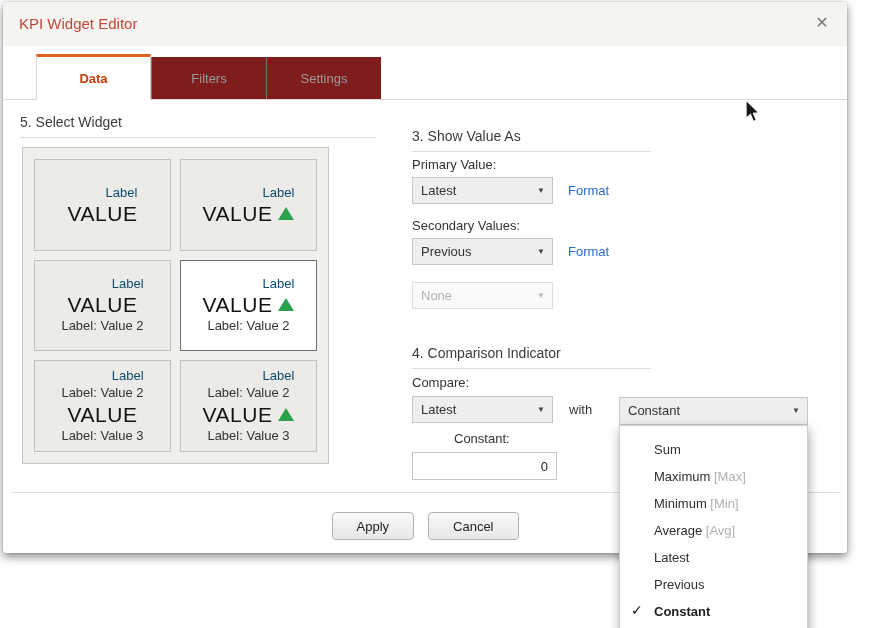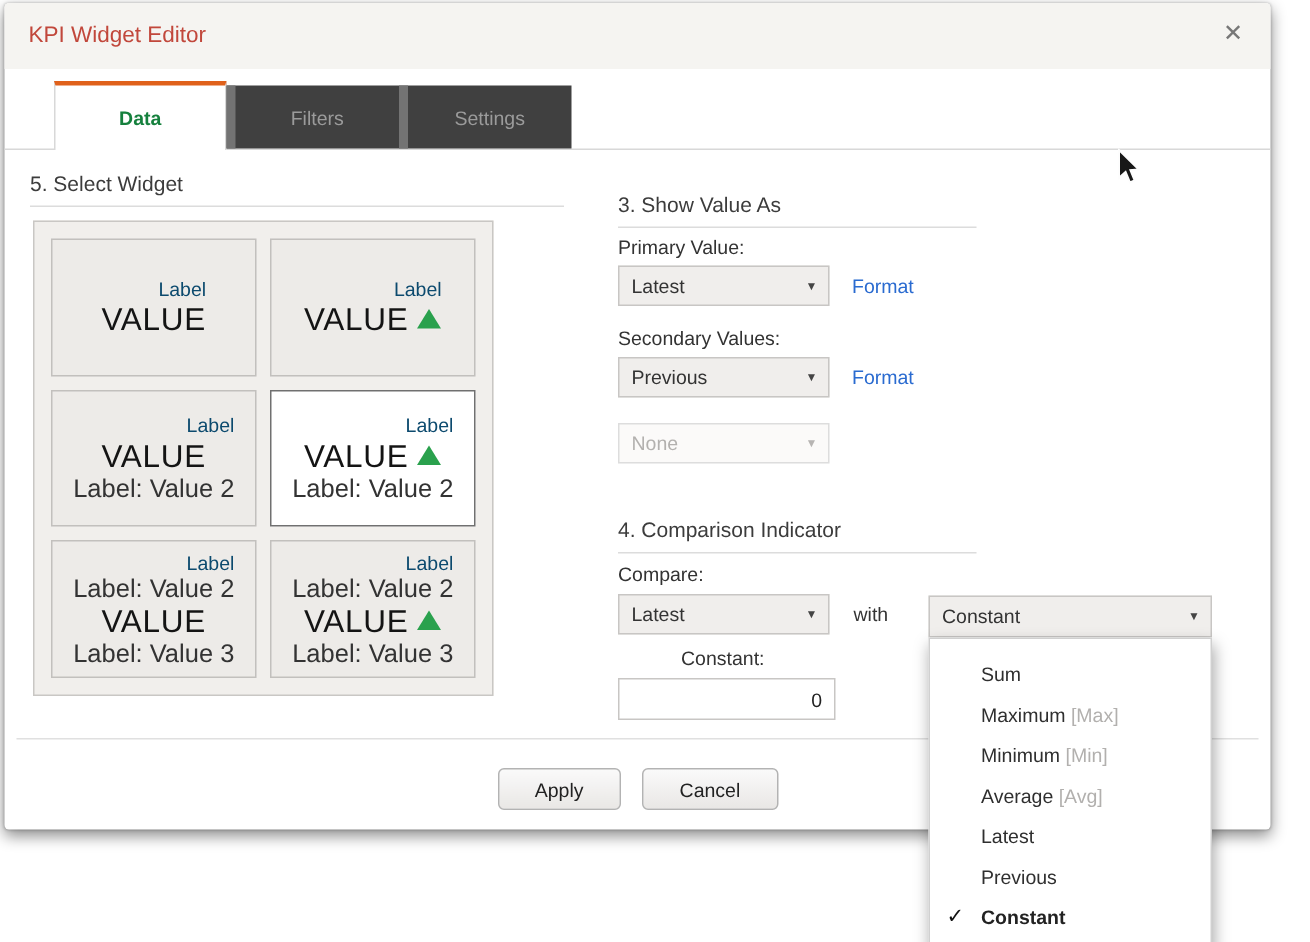--- a/index.html
+++ b/index.html
@@ -14,42 +14,42 @@
   .dlg-header{position:absolute;left:0;top:0;right:0;height:44px;background:#f5f4f1;
               border-radius:3px 3px 0 0;}
   .dlg-title{position:absolute;left:16px;top:0;line-height:44px;font-size:15px;color:var(--title_red);}
   .dlg-close{position:absolute;right:14px;top:10px;width:22px;height:22px;line-height:22px;
              text-align:center;font-size:16px;color:#777;cursor:pointer;}
 
   
   .tabs{position:absolute;left:0;top:52px;right:0;height:46px;display:flex;align-items:flex-end;
         border-bottom:1px solid #d8d8d8;padding-left:33px;}
   .tab{width:115px;height:42px;display:flex;align-items:center;justify-content:center;
-       background:#404040;color:#9b9b9b;border-left:6px solid #737373;cursor:pointer;}
+       background:#7f1d1d;color:#9b9b9b;border-left:1px solid #737373;cursor:pointer;}
   .tab:first-child{border-left:none;}
   .tab.active{height:46px;background:#fff;border-top:3px solid var(--accent_orange);
               border-left:1px solid #d8d8d8;border-right:1px solid #d8d8d8;
-              color:#15803d;font-weight:bold;margin-bottom:-1px;}
+              color:#c2410c;font-weight:bold;margin-bottom:-1px;}
 
   
   .sec-heading{position:absolute;font-size:14px;color:#3c3c3c;padding-bottom:7px;
                border-bottom:1px solid #dcdcdc;}
   .field-label{position:absolute;font-size:13px;color:#333;}
 
   
   .widget-box{position:absolute;left:19px;top:145px;width:307px;height:317px;
               background:#f1efec;border:1px solid #c9c7c4;padding:11px;
               display:grid;grid-template-columns:1fr 1fr;grid-auto-rows:1fr;gap:9px;}
   .tile{border:1px solid #c2c0bd;background:#edebe8;display:flex;align-items:center;
         justify-content:center;cursor:pointer;}
   .tile.selected{background:#fff;border:1px solid #707070;}
   .tile-content{display:inline-block;text-align:center;}
   .tl-label{display:block;text-align:right;font-size:13px;color:#0c4a6e;line-height:17px;}
   .tl-value{display:block;font-size:21px;color:#141414;letter-spacing:.5px;line-height:25px;white-space:nowrap;}
-  .tl-sub{display:block;font-size:17px;color:#333;line-height:18px;white-space:nowrap;}
+  .tl-sub{display:block;font-size:13px;color:#333;line-height:18px;white-space:nowrap;}
   .tri-up{display:inline-block;width:0;height:0;border-left:8px solid transparent;
           border-right:8px solid transparent;border-bottom:13px solid var(--arrow_green);
           margin-left:6px;position:relative;top:-1px;}
 
   
   .sel{position:absolute;height:27px;width:141px;background:#f0eeec;border:1px solid #c8c6c4;
        line-height:25px;padding:0 22px 0 8px;color:#333;cursor:pointer;}
   .sel .arrow{position:absolute;right:7px;top:0;line-height:26px;font-size:8px;color:#444;}
   .sel.disabled{background:#fbfaf9;border-color:#ddd;color:#b3b1af;cursor:default;}
   .sel.disabled .arrow{color:#b7b5b3;}

